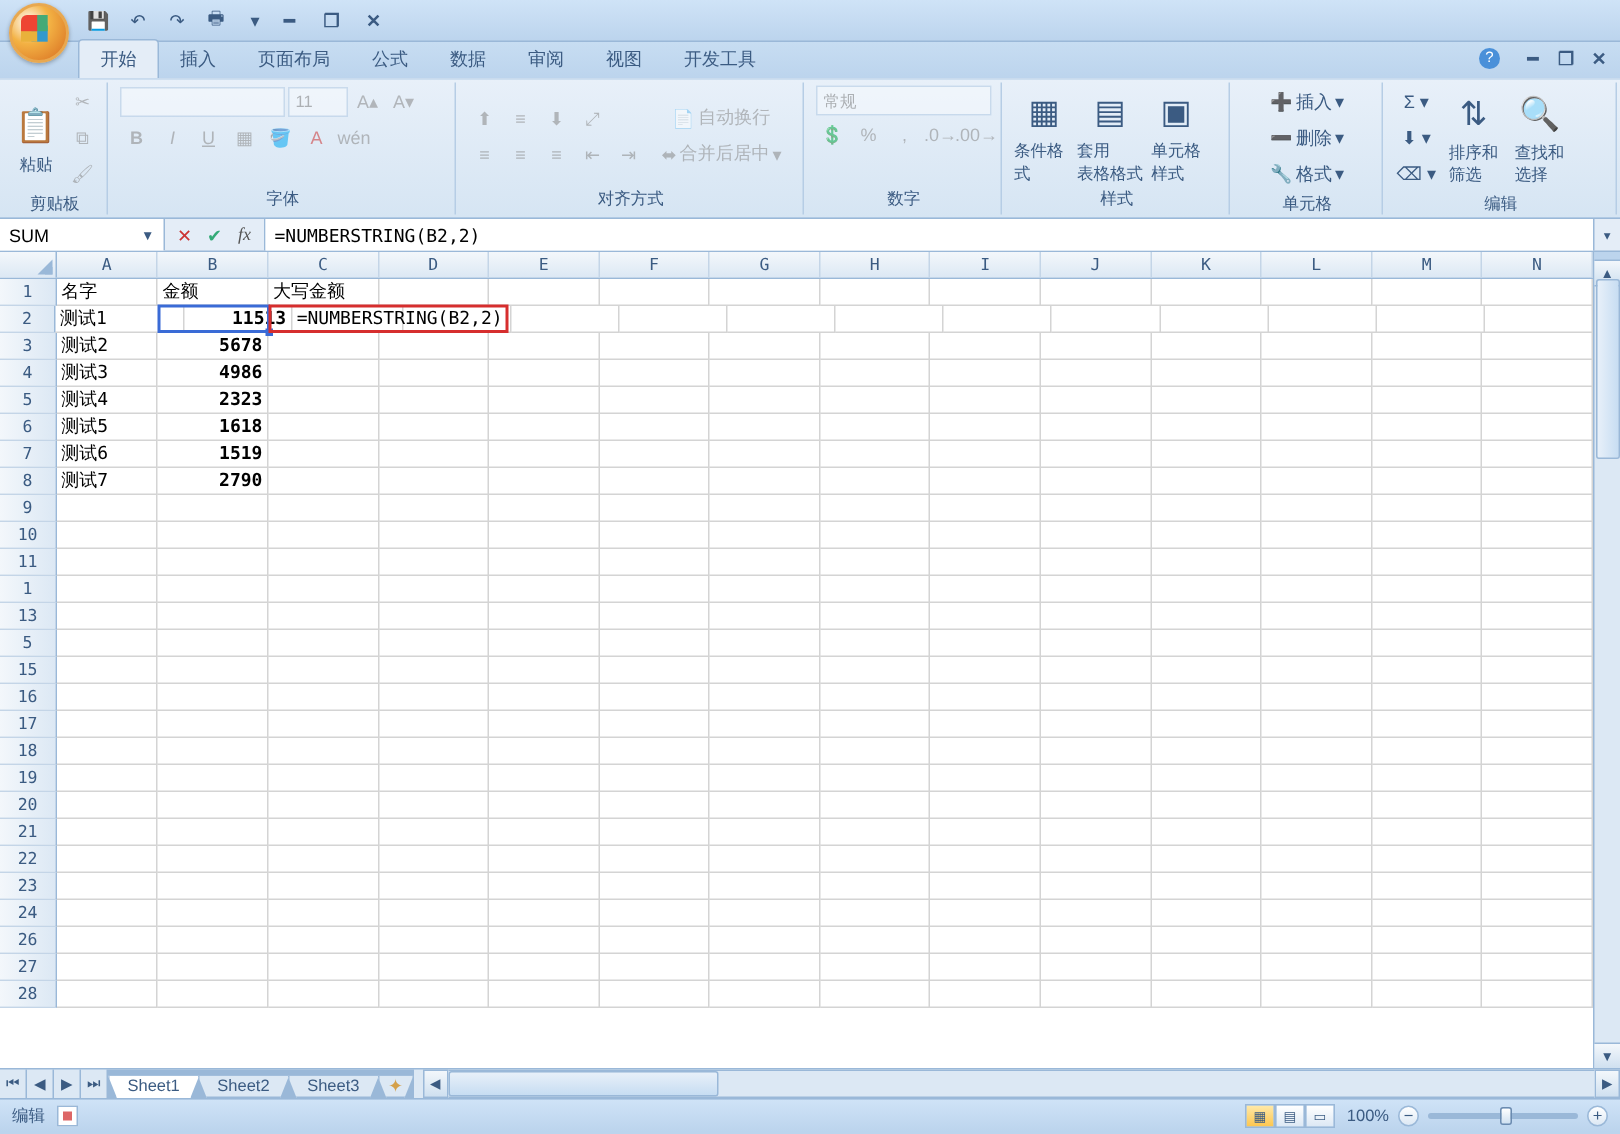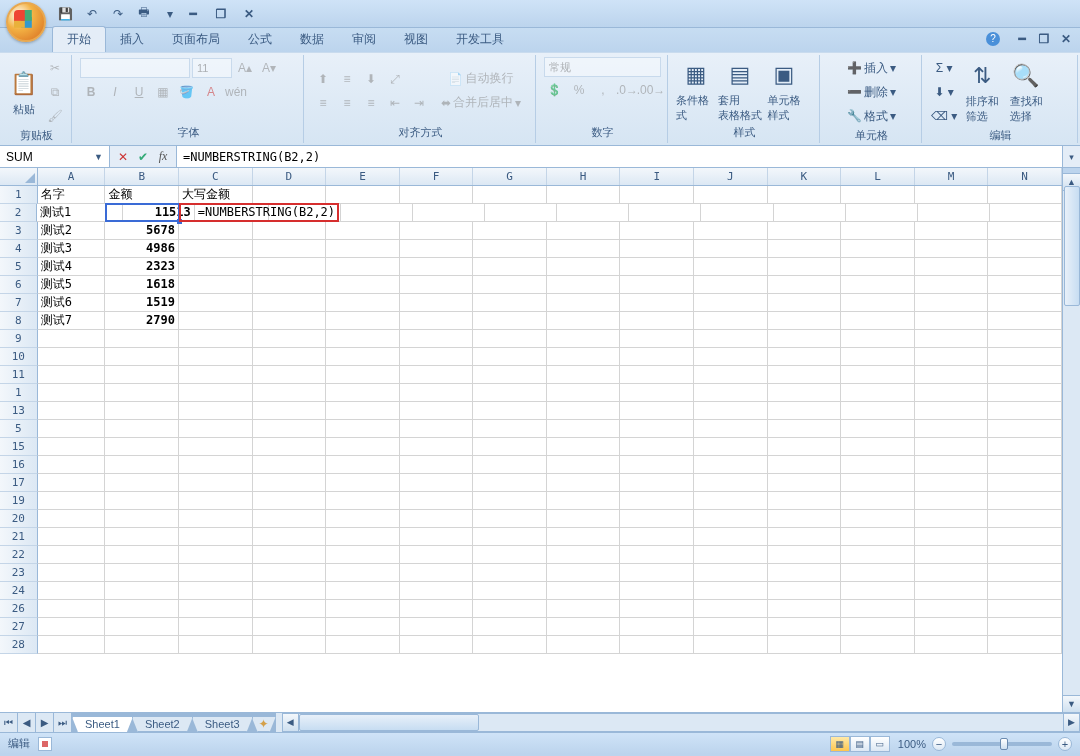--- a/index.html
+++ b/index.html
@@ -580,20 +580,37 @@
           <div class="cell" style="width: 74px;"></div>
           <div class="cell" style="width: 74px;"></div>
           <div class="cell" style="width: 74px;"></div>
           <div class="cell" style="width: 74px;"></div>
           <div class="cell" style="width: 74px;"></div>
           <div class="cell" style="width: 74px;"></div>
           <div class="cell" style="width: 74px;"></div>
           <div class="cell" style="width: 74px;"></div>
         </div>
         <div class="row">
+          <div class="rh">18</div>
+          <div class="cell" style="width: 68px;"></div>
+          <div class="cell" style="width: 74px;"></div>
+          <div class="cell" style="width: 74px;"></div>
+          <div class="cell" style="width: 74px;"></div>
+          <div class="cell" style="width: 74px;"></div>
+          <div class="cell" style="width: 74px;"></div>
+          <div class="cell" style="width: 74px;"></div>
+          <div class="cell" style="width: 74px;"></div>
+          <div class="cell" style="width: 74px;"></div>
+          <div class="cell" style="width: 74px;"></div>
+          <div class="cell" style="width: 74px;"></div>
+          <div class="cell" style="width: 74px;"></div>
+          <div class="cell" style="width: 74px;"></div>
+          <div class="cell" style="width: 74px;"></div>
+        </div>
+        <div class="row">
           <div class="rh">19</div>
           <div class="cell" style="width: 68px;"></div>
           <div class="cell" style="width: 74px;"></div>
           <div class="cell" style="width: 74px;"></div>
           <div class="cell" style="width: 74px;"></div>
           <div class="cell" style="width: 74px;"></div>
           <div class="cell" style="width: 74px;"></div>
           <div class="cell" style="width: 74px;"></div>
           <div class="cell" style="width: 74px;"></div>
           <div class="cell" style="width: 74px;"></div>

